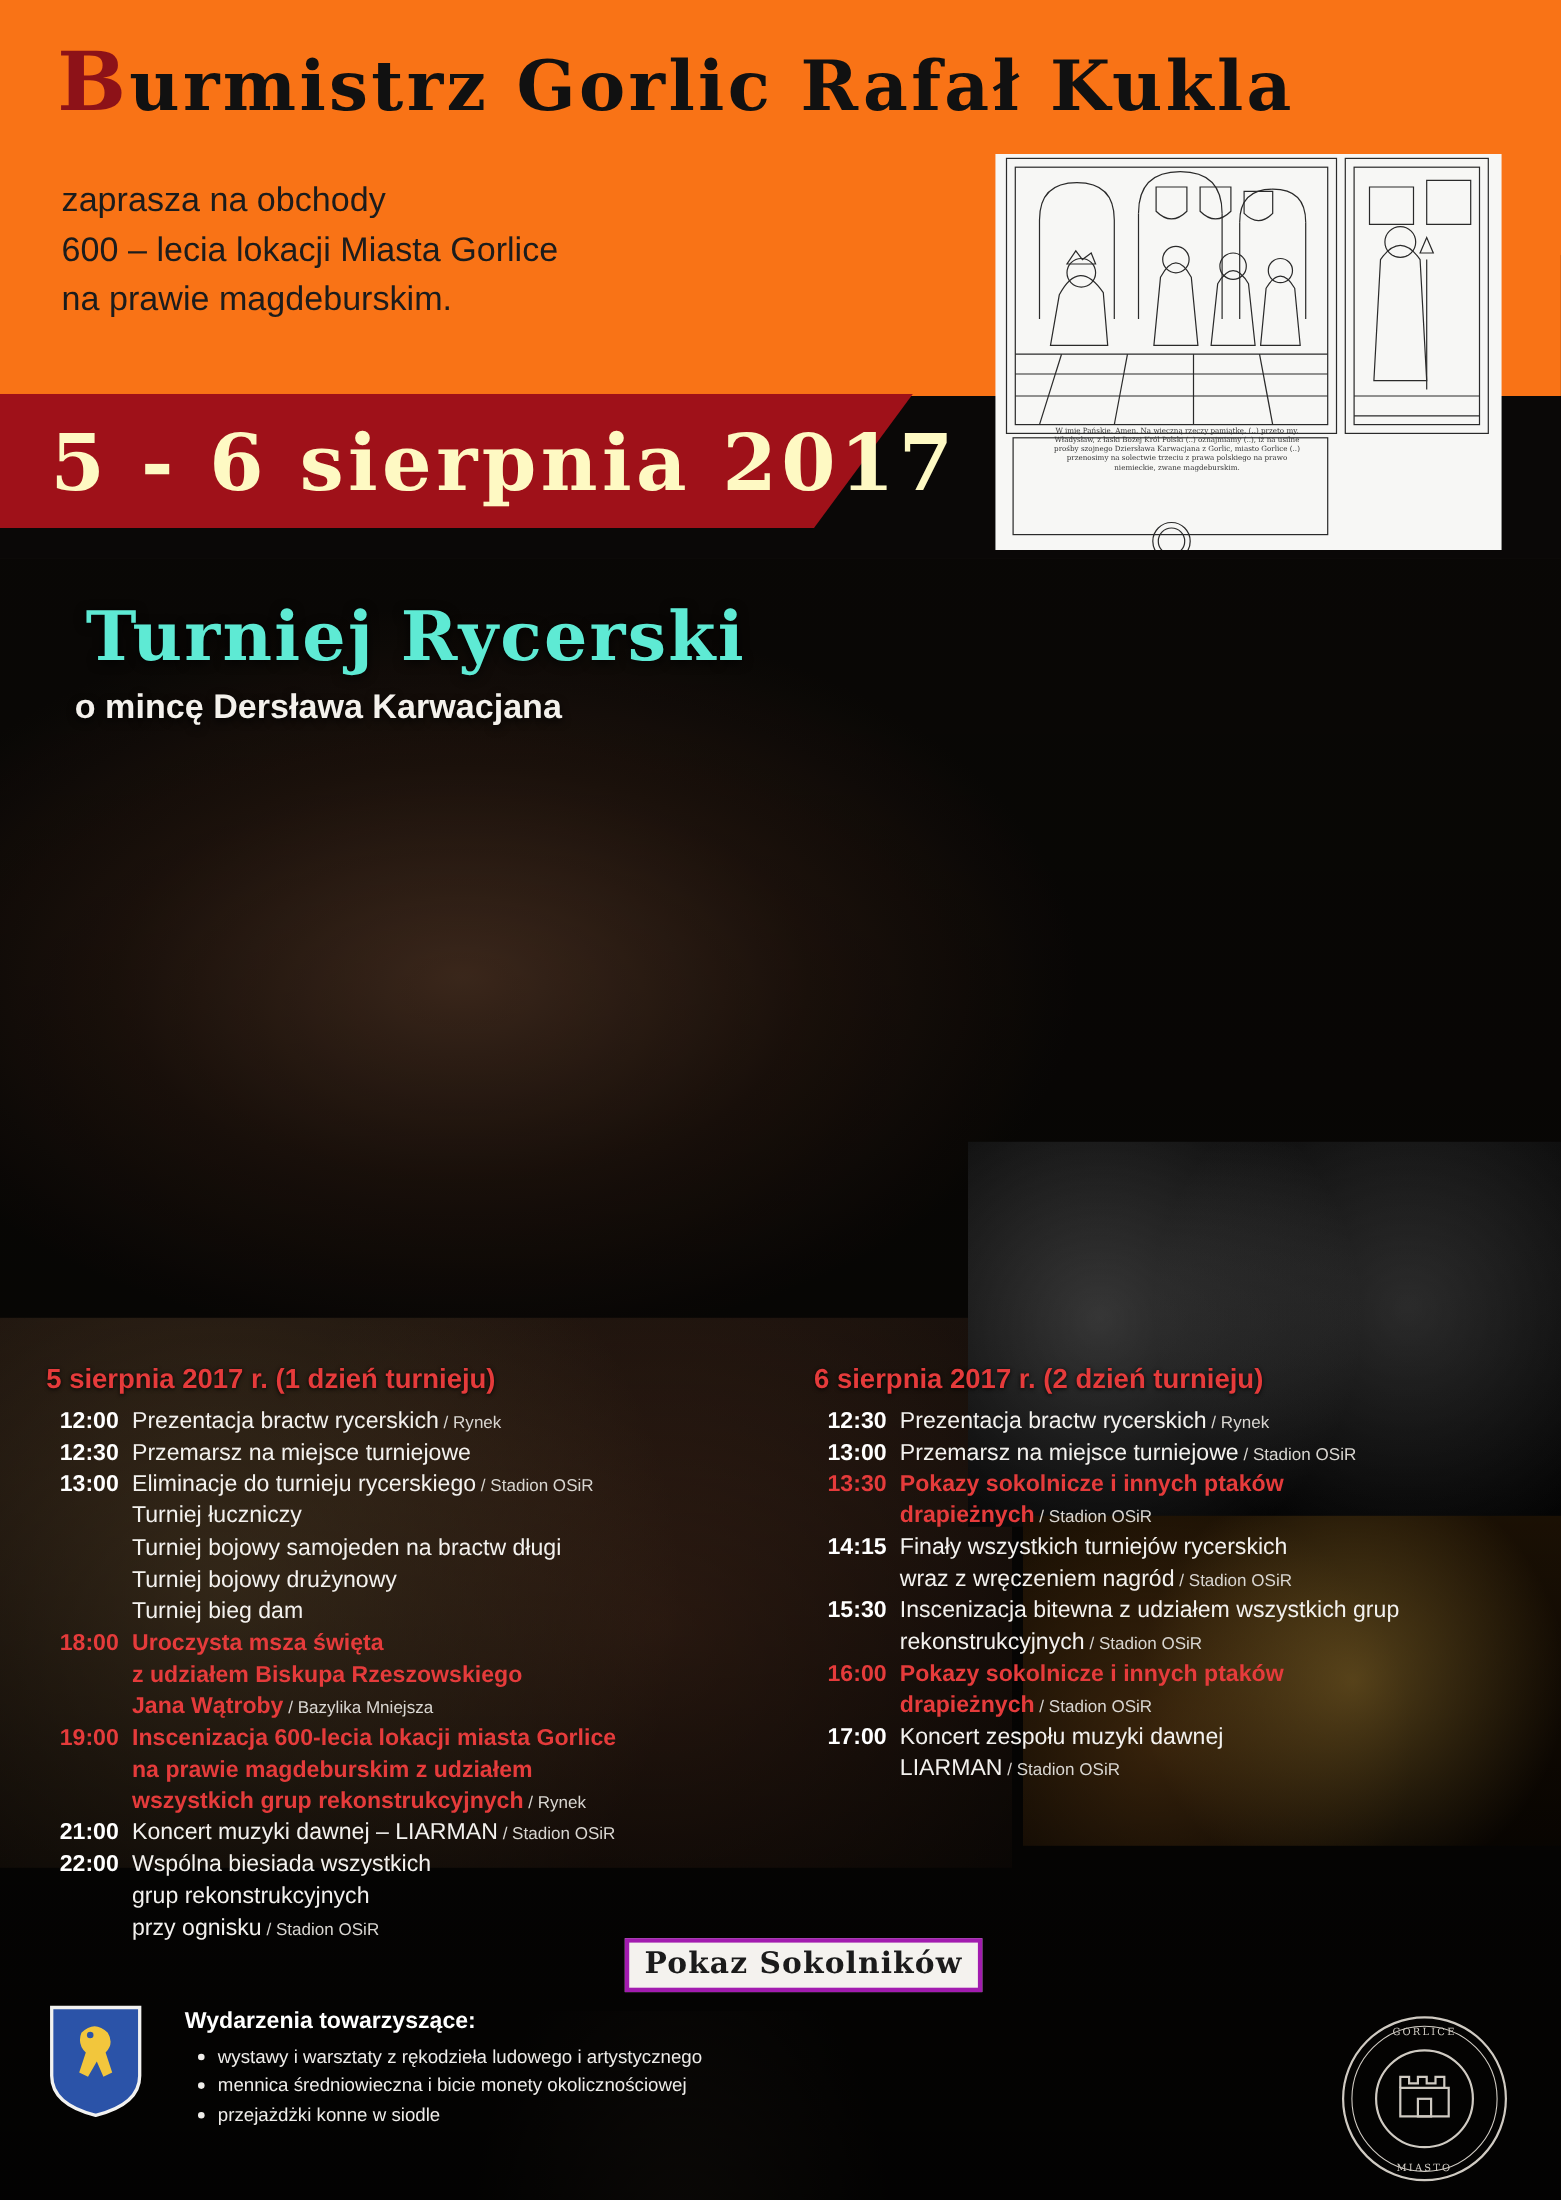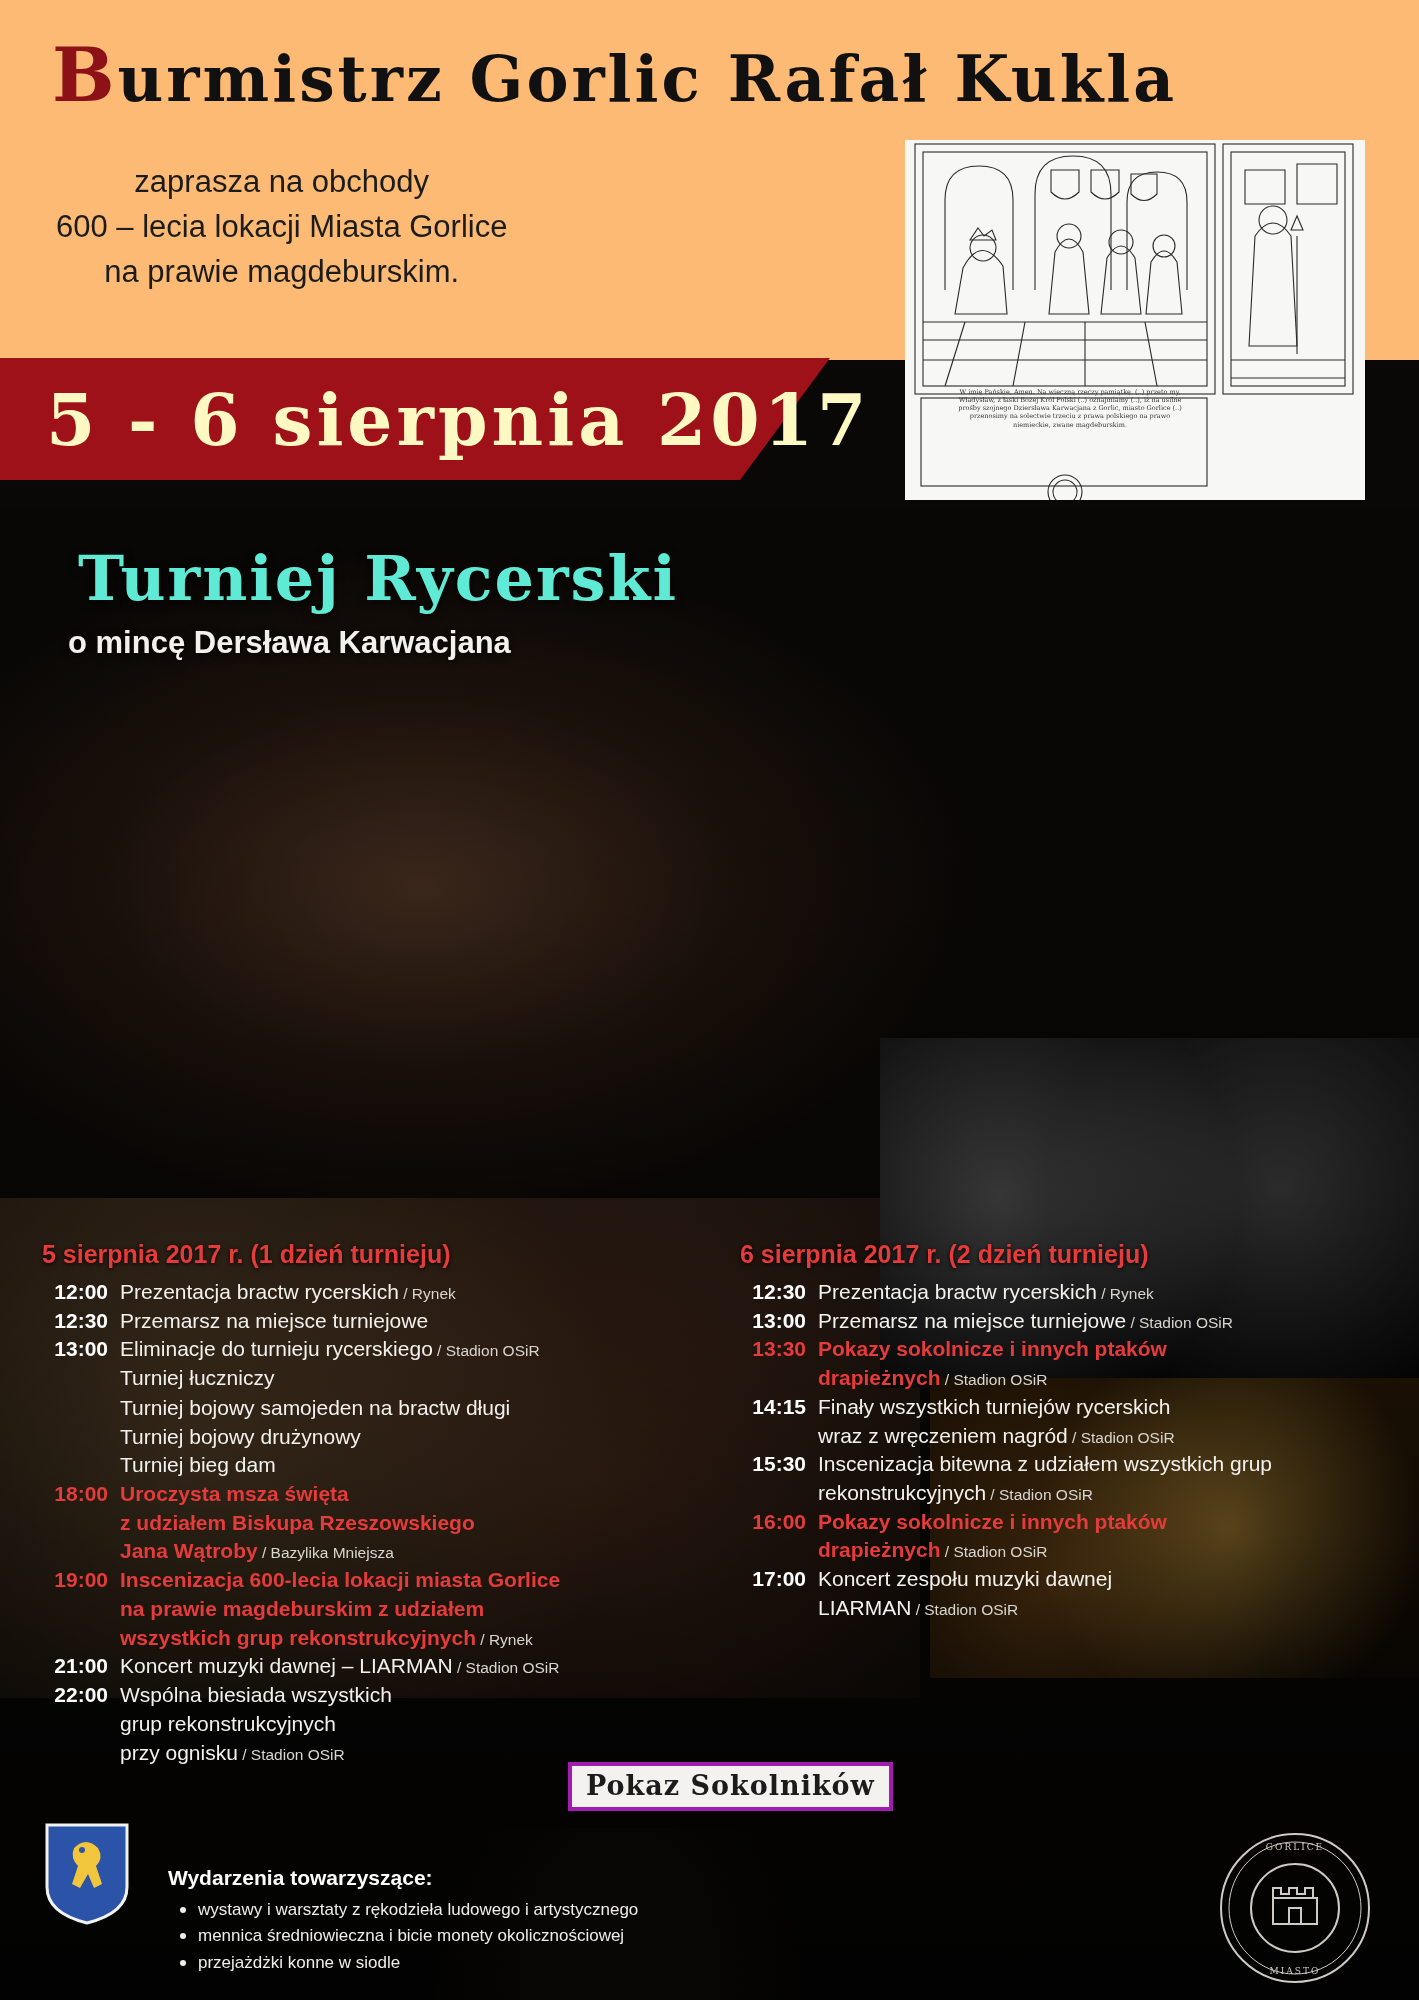--- a/index.html
+++ b/index.html
@@ -10,22 +10,21 @@
     background: #0a0807;
     overflow: hidden;
     position: relative;
   }
 
   
   .top-band {
     position: absolute;
     left: 0; top: 0;
     width: 1419px; height: 360px;
-    background: #fdba74;
-    text-align: center;
+    background: #f97316;
   }
   .mayor-title {
     position: absolute;
     left: 52px; top: 32px;
     width: 860px;
     font-family: "DejaVu Serif", serif;
     font-weight: bold;
     font-size: 63px;
     letter-spacing: 3px;
     color: #111;
@@ -203,21 +202,20 @@
   .accompany {
     position: absolute;
     left: 168px; top: 1826px;
     width: 620px;
   }
   .accompany h4 {
     font-size: 21px;
     color: #fff;
     font-weight: bold;
     margin-bottom: 7px;
-    margin-top: 40px;
   }
   .accompany ul { list-style: none; }
   .accompany li {
     position: relative;
     font-size: 17px;
     color: #efedea;
     line-height: 1.55;
     padding-left: 30px;
   }
   .accompany li::before {

